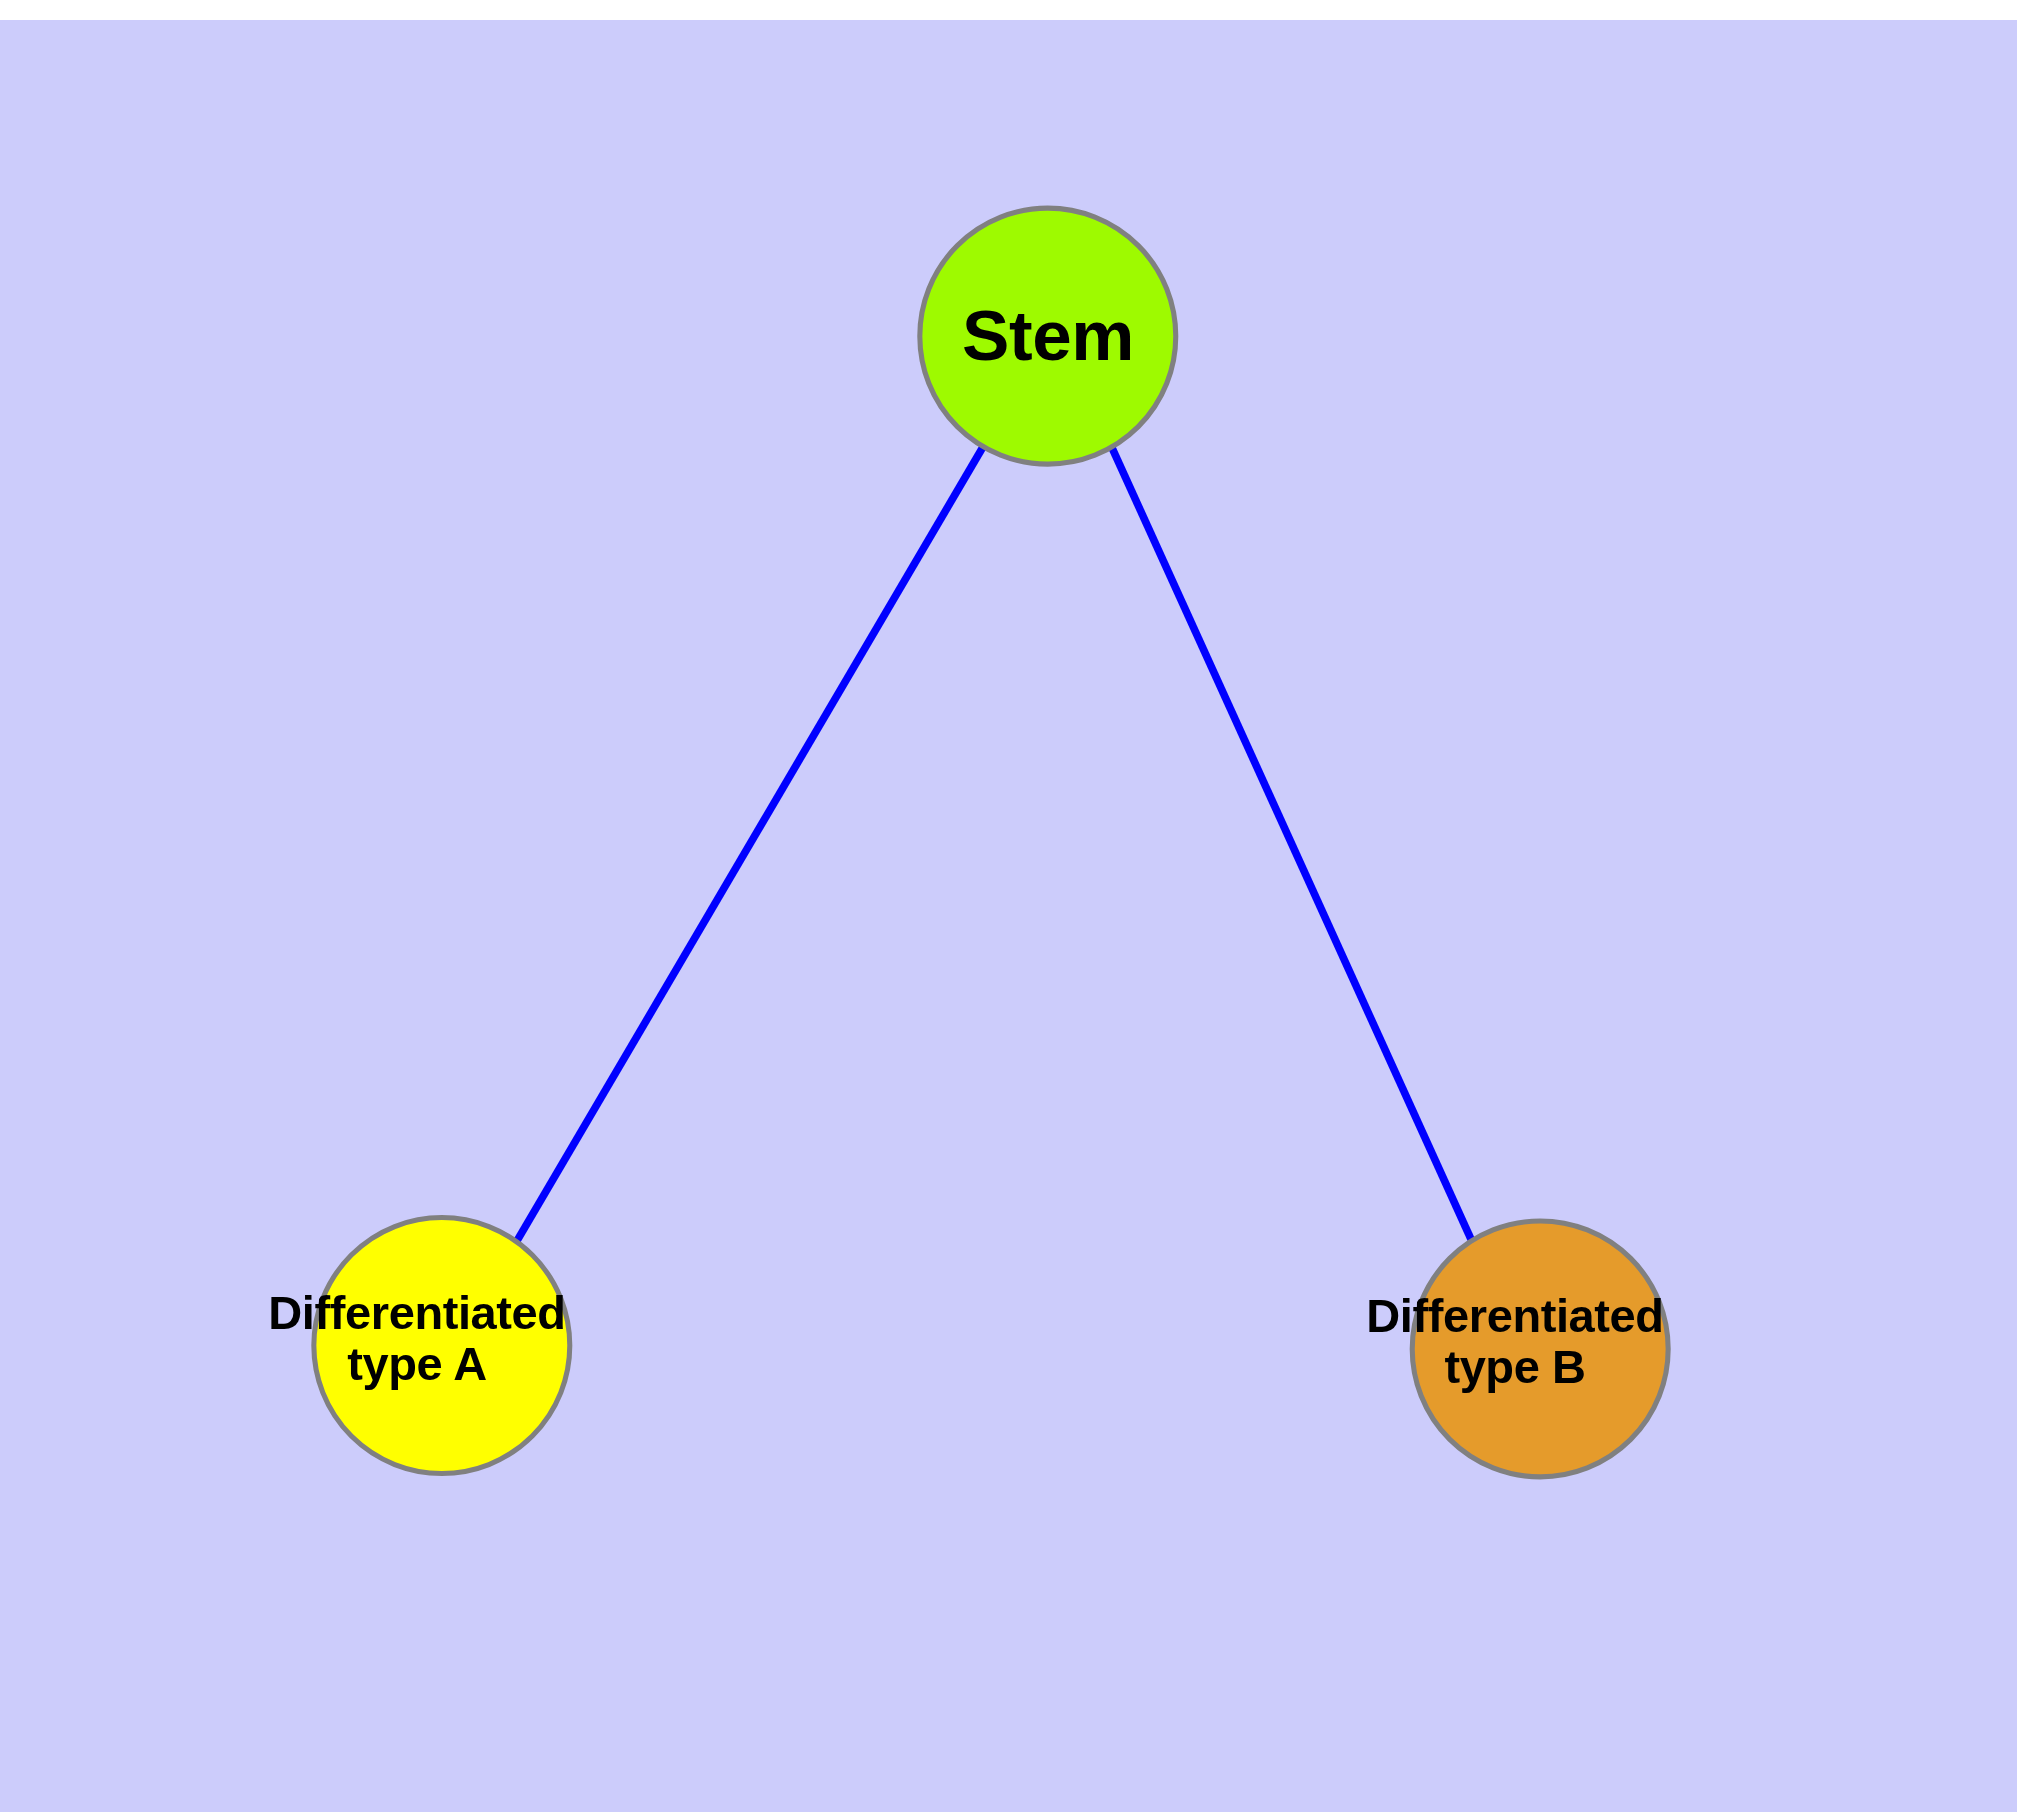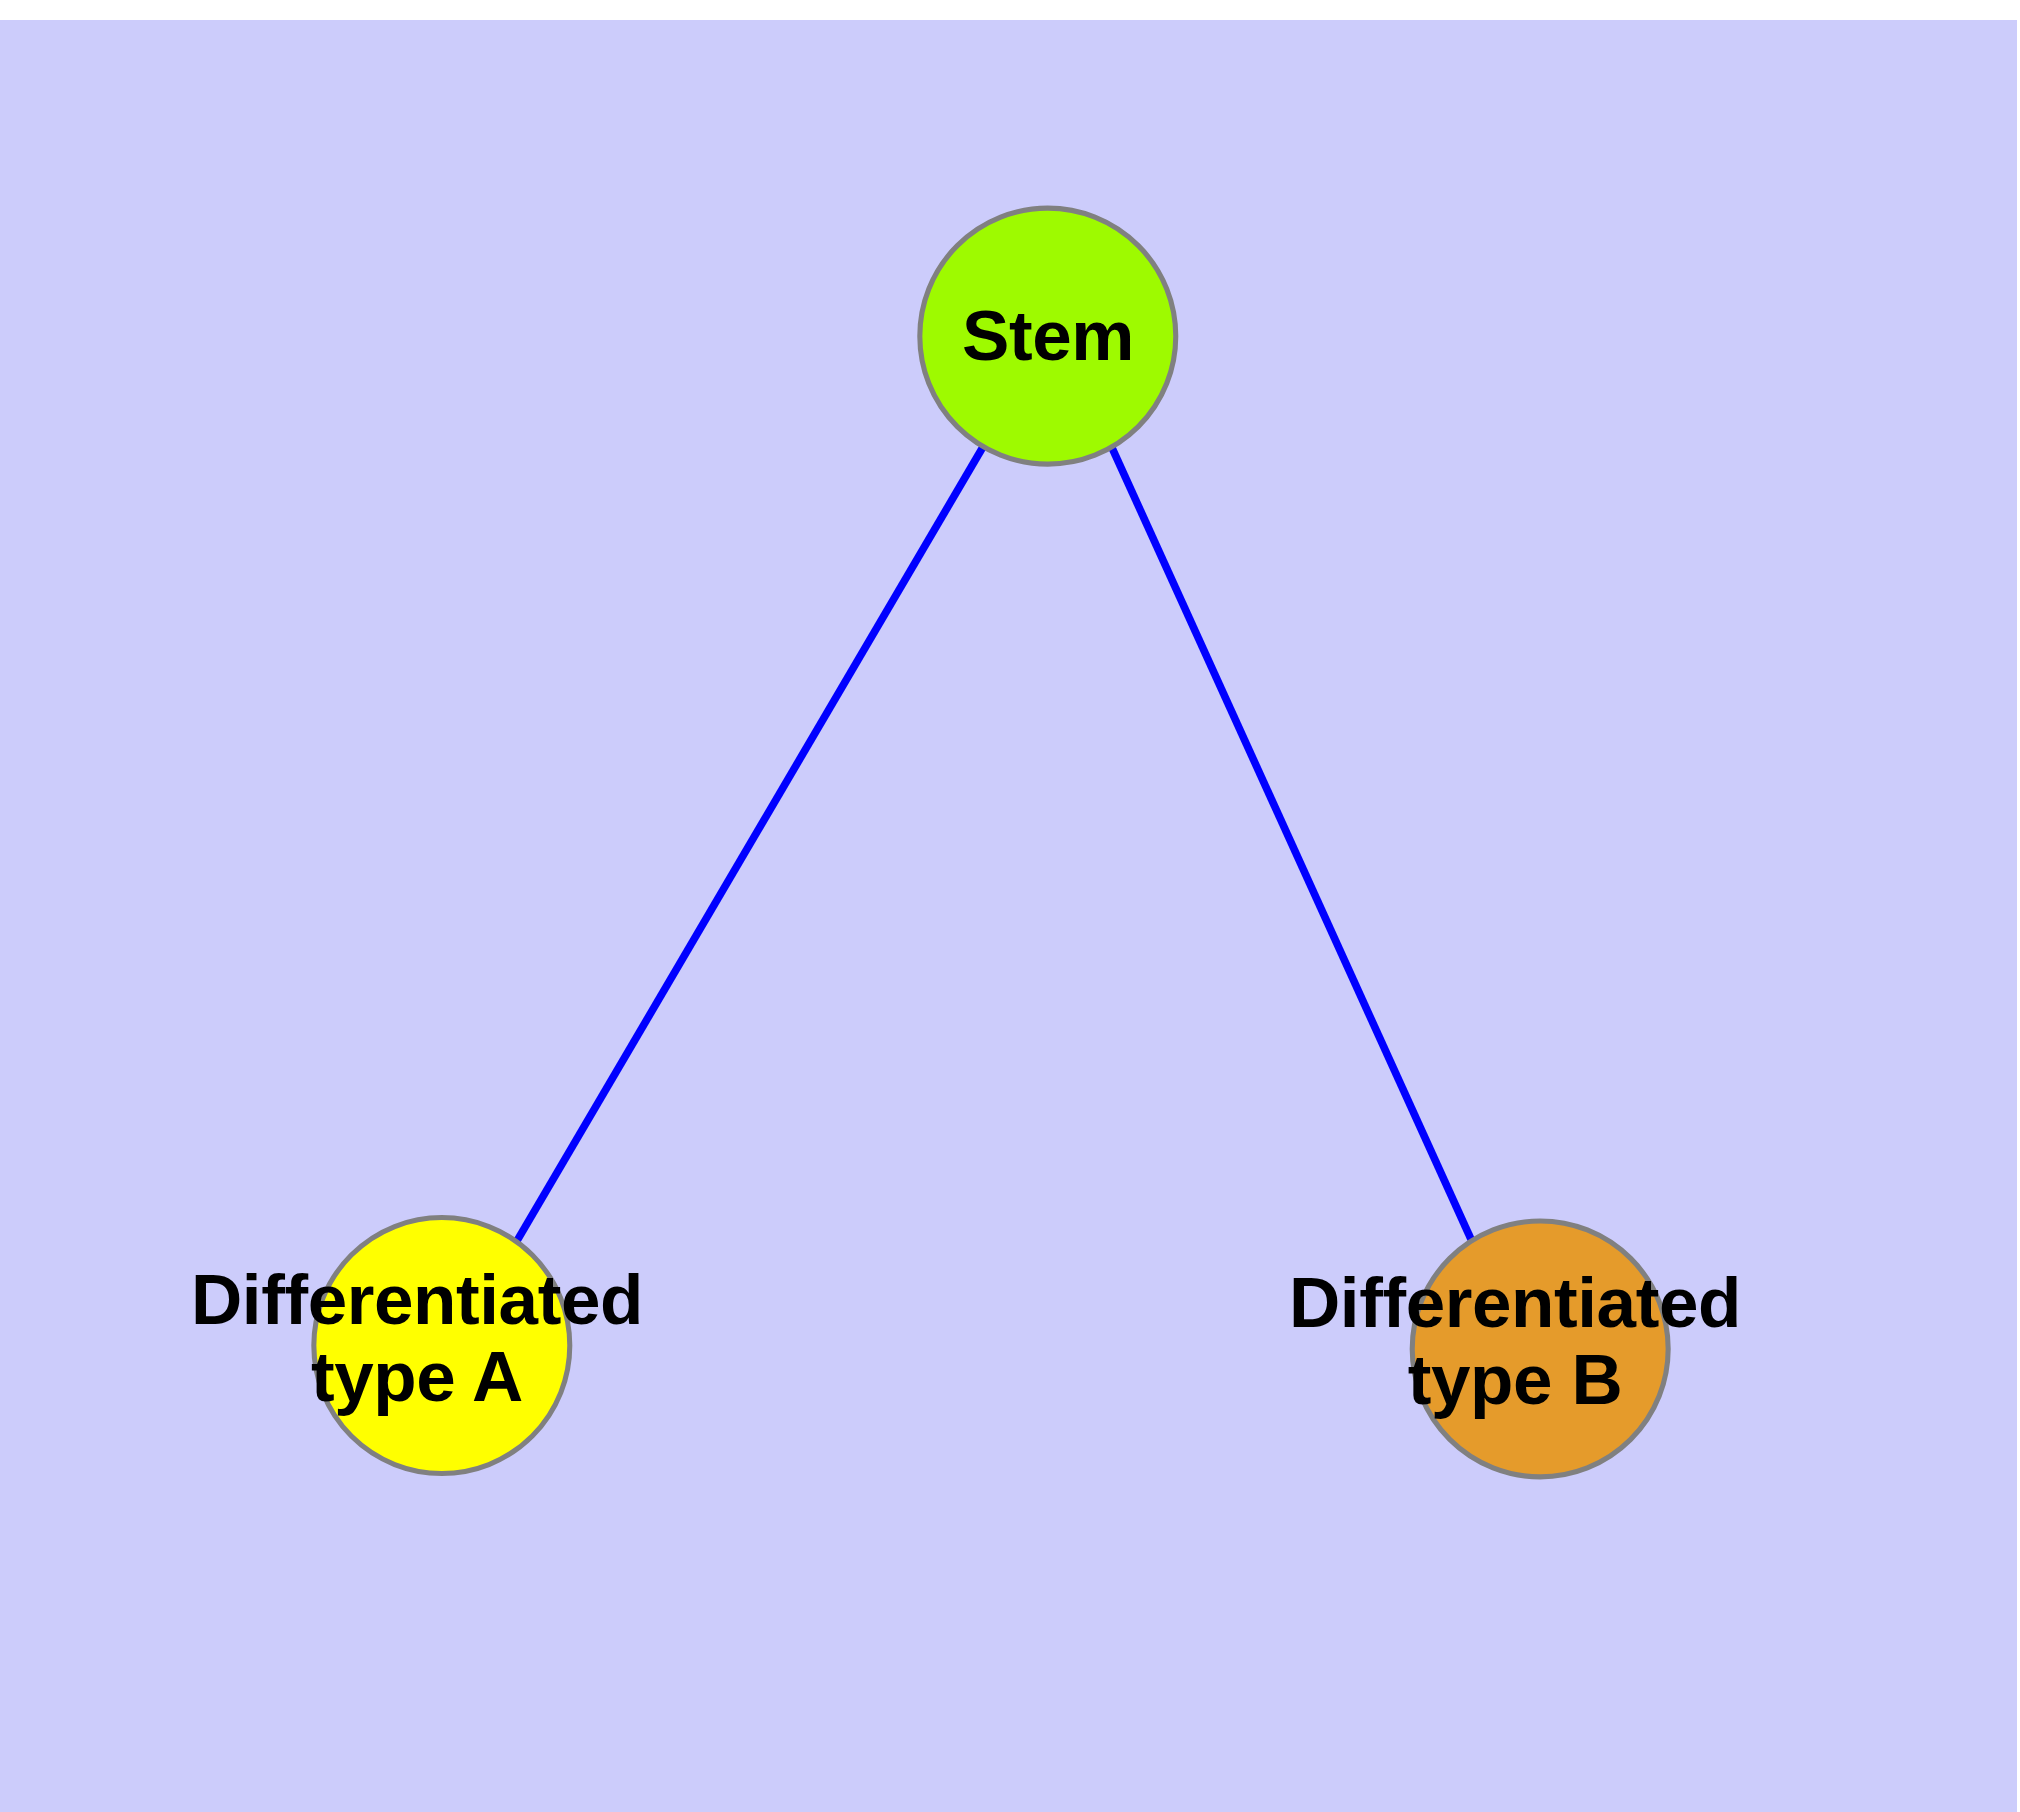--- a/index.html
+++ b/index.html
@@ -42,21 +42,21 @@
     line-height: 1.08;
     white-space: pre;
     pointer-events: none;
     transform: translate(-50%, -50%);
   }
   .label-stem {
     font-size: 71px;
     letter-spacing: -0.4px;
   }
   .label-leaf {
-    font-size: 71px;
+    font-size: 47px;
     letter-spacing: -0.4px;
   }
 </style>
 </head>
 <body>
 
 <div id="stage" style="width: 2017px; height: 1812px; margin-top: 20px;">
 
   <div id="canvas-bg" style="background: rgb(204, 204, 251);"></div>
 

